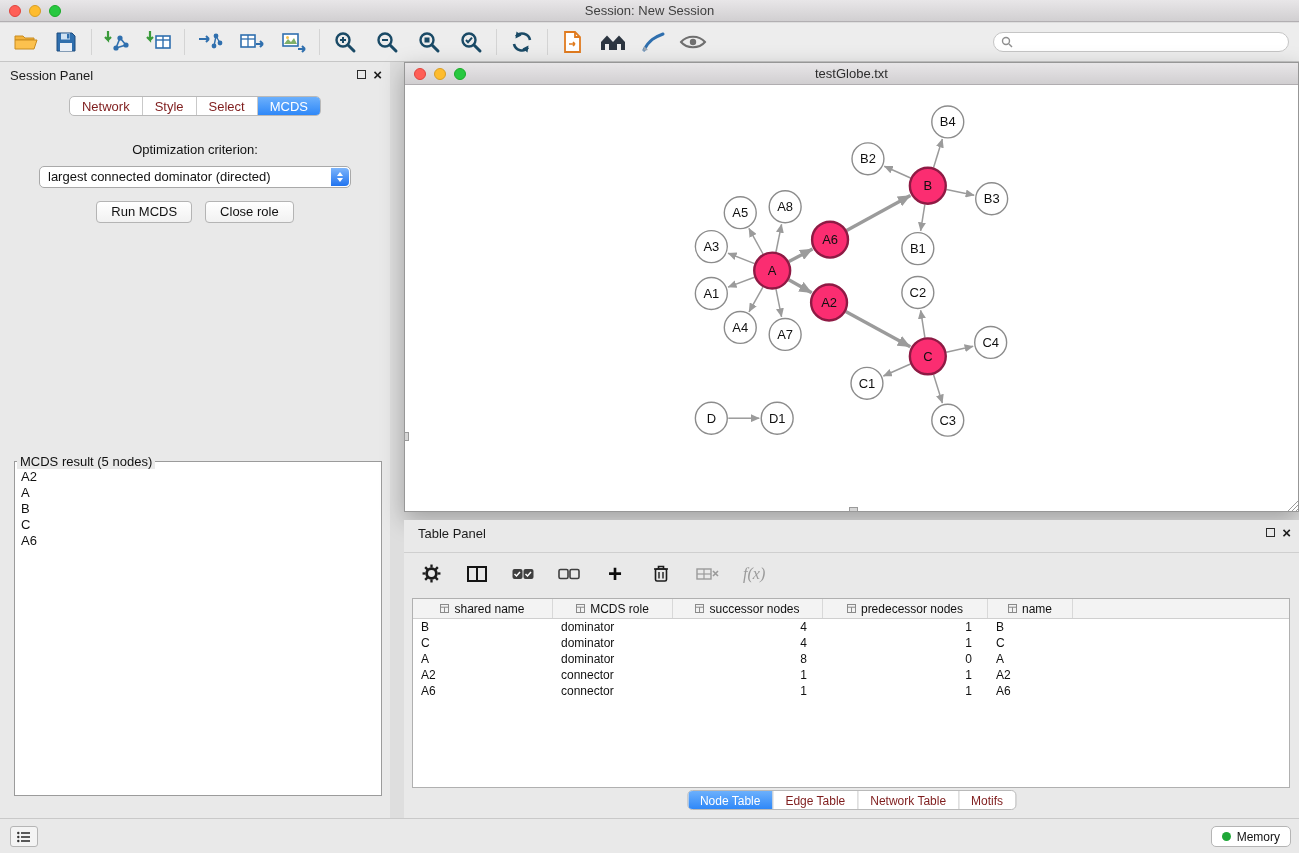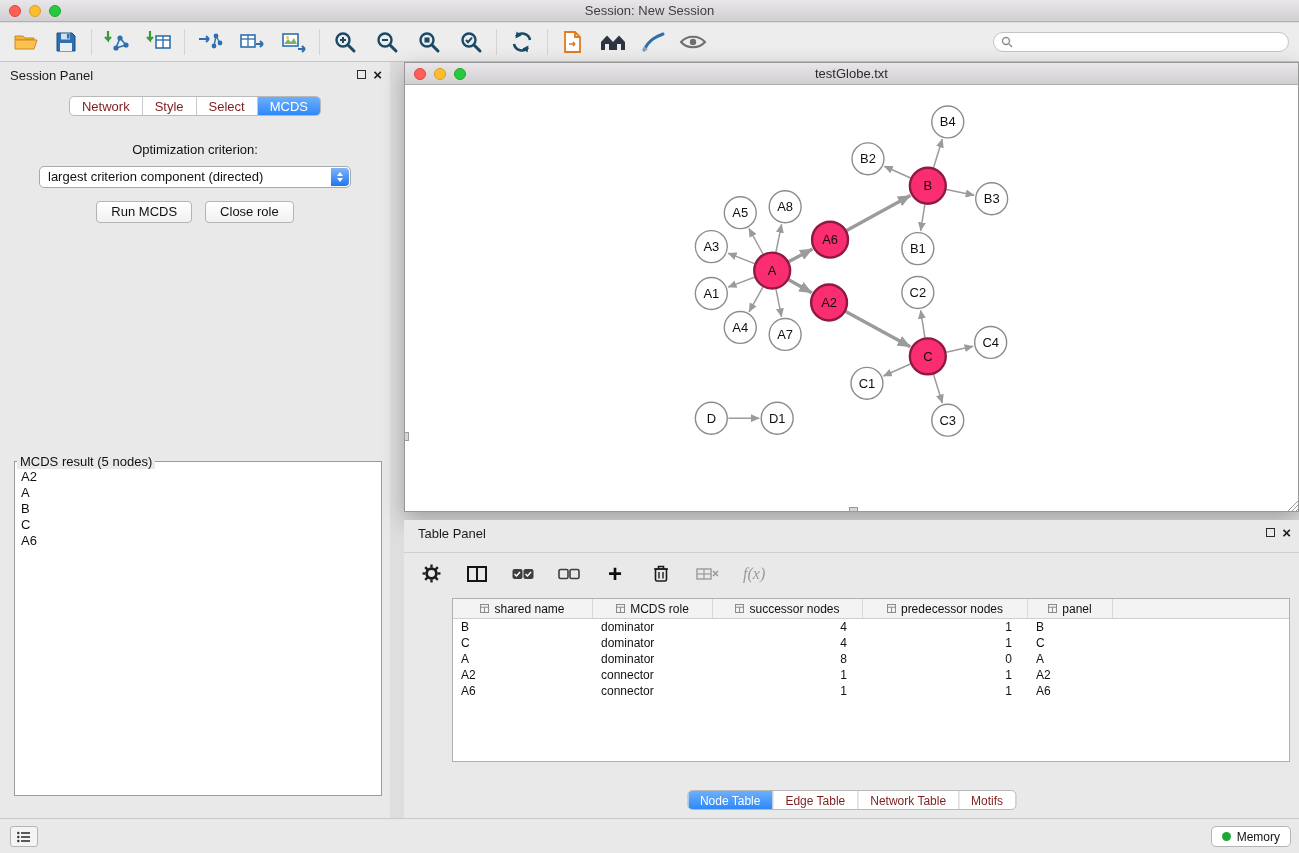--- a/index.html
+++ b/index.html
@@ -76,22 +76,22 @@
 
   
   .table-panel { position:absolute; left:404px; top:520px; width:895px; height:298px; background:#e9e9e9; }
   .tp-float { right:24px; } .tp-close { right:8px; }
   .tp-toolbar { position:absolute; left:0; right:0; top:32px; height:42px; border-top:1px solid #cfcfcf;
     display:flex; align-items:center; padding-left:16px; gap:24px; }
   .tp-tool { display:flex; align-items:center; justify-content:center; min-width:22px; height:24px; }
   .plus-glyph { font-size:24px; font-weight:bold; color:#0d0d0d; line-height:22px; }
   .fx { font-family:Liberation Serif, serif; font-style:italic; font-size:16px; color:#9a9a9a; }
 
-  .nt-table { position:absolute; left:8px; right:9px; top:78px; height:164px; background:#fff;
-    border:1px solid #b0b0b0; overflow:hidden;margin-left:40px; }
+  .nt-table { position:absolute; left:8px; right:9px; top:78px; height:190px; background:#fff;
+    border:1px solid #b0b0b0; overflow:hidden; }
   .nt-header { display:grid; grid-template-columns:140px 120px 150px 165px 85px 1fr; height:20px;
     background:#f3f3f3; border-bottom:1px solid #cfcfcf; }
   .th { display:flex; align-items:center; justify-content:center; gap:5px; font-size:12px;
     border-right:1px solid #d8d8d8; color:#111; overflow:hidden; white-space:nowrap; }
   .th.filler { border-right:none; }
   .nt-row { display:grid; grid-template-columns:140px 120px 150px 165px 85px 1fr; height:16px; }
   .td { font-size:12px; line-height:16px; padding-left:8px; overflow:hidden; white-space:nowrap; }
   .td.num { text-align:right; padding-right:16px; padding-left:0; }
 
   .table-tabs { position:absolute; bottom:8px; left:50%; transform:translateX(-50%); }
@@ -266,21 +266,21 @@
     <div class="cp-tabs-wrap">
       <div class="segs" id="cp-tabs">
           <div class="seg">Network</div>
           <div class="seg">Style</div>
           <div class="seg">Select</div>
           <div class="seg seg-active">MCDS</div>
         </div>
     </div>
     <div class="opt-label">Optimization criterion:</div>
     <div class="popup">
-      <span>largest criterion component (directed)</span>
+      <span>largest connected dominator (directed)</span>
       <span class="stepper">
         <span class="tri-up"></span>
           <span class="tri-down"></span>
       </span>
     </div>
     <div class="cp-buttons">
       <div class="btn">Run MCDS</div>
       <div class="btn">Close role</div>
     </div>
     <fieldset class="mcds">
@@ -528,21 +528,21 @@
               <line x1="4.5" y1="3.2" x2="4.5" y2="8.5" stroke="#8a8a8a"></line>
             </svg>
             <span>predecessor nodes</span>
           </div>
           <div class="th">
             <svg width="9" height="9" viewBox="0 0 9 9">
               <rect x="0.5" y="0.5" width="8" height="8" fill="none" stroke="#8a8a8a"></rect>
               <line x1="0.5" y1="3.2" x2="8.5" y2="3.2" stroke="#8a8a8a"></line>
               <line x1="4.5" y1="3.2" x2="4.5" y2="8.5" stroke="#8a8a8a"></line>
             </svg>
-            <span>panel</span>
+            <span>name</span>
           </div>
           <div class="th filler"></div>
         </div>
       <div id="nt-body">
           <div class="nt-row">
             <div class="td">B</div>
             <div class="td">dominator</div>
             <div class="td num">4</div>
             <div class="td num">1</div>
             <div class="td">B</div>

